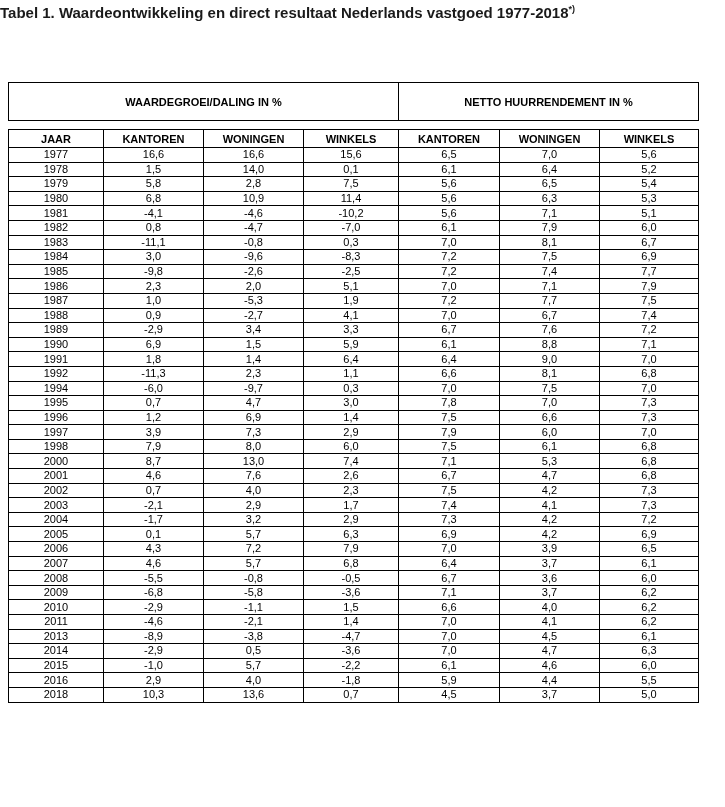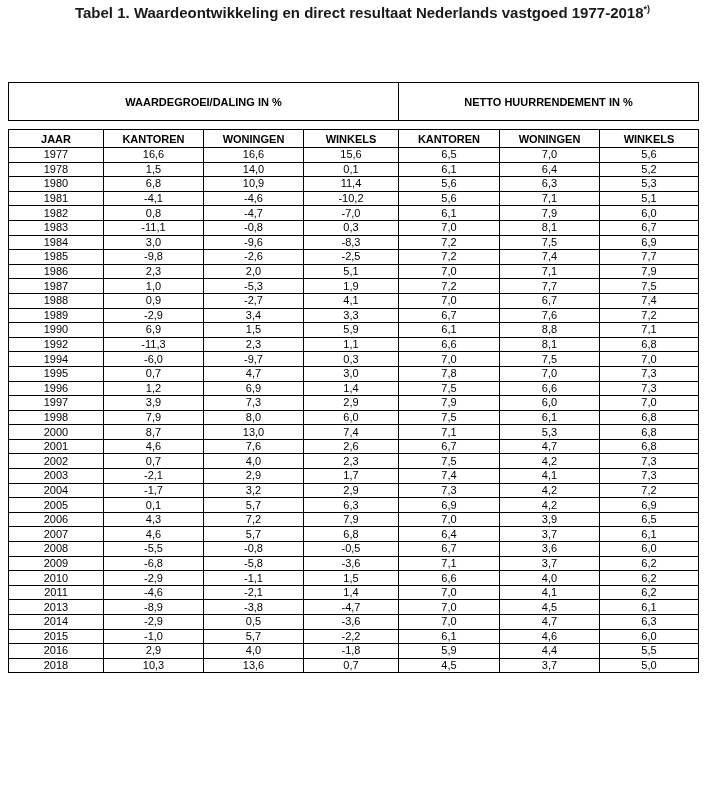--- a/index.html
+++ b/index.html
@@ -11,21 +11,21 @@
   .page {
     width: 725px;
     height: 807px;
     background: #ffffff;
     position: relative;
     overflow: hidden;
   }
   .title {
     padding-top: 4px;
     width: 725px;
-    text-align: center;
+    text-align: left;
     font-size: 15px;
     font-weight: bold;
     color: #1a1a1a;
     letter-spacing: 0px;
   }
   .title sup {
     font-size: 9px;
     vertical-align: super;
   }
   .group-header-table {
@@ -131,20 +131,29 @@
         <tr>
     <td>1978</td>
     <td>1,5</td>
     <td>14,0</td>
     <td>0,1</td>
     <td>6,1</td>
     <td>6,4</td>
     <td>5,2</td>
   </tr>
         <tr>
+    <td>1979</td>
+    <td>5,8</td>
+    <td>2,8</td>
+    <td>7,5</td>
+    <td>5,6</td>
+    <td>6,5</td>
+    <td>5,4</td>
+  </tr>
+        <tr>
     <td>1980</td>
     <td>6,8</td>
     <td>10,9</td>
     <td>11,4</td>
     <td>5,6</td>
     <td>6,3</td>
     <td>5,3</td>
   </tr>
         <tr>
     <td>1981</td>
@@ -230,20 +239,29 @@
         <tr>
     <td>1990</td>
     <td>6,9</td>
     <td>1,5</td>
     <td>5,9</td>
     <td>6,1</td>
     <td>8,8</td>
     <td>7,1</td>
   </tr>
         <tr>
+    <td>1991</td>
+    <td>1,8</td>
+    <td>1,4</td>
+    <td>6,4</td>
+    <td>6,4</td>
+    <td>9,0</td>
+    <td>7,0</td>
+  </tr>
+        <tr>
     <td>1992</td>
     <td>-11,3</td>
     <td>2,3</td>
     <td>1,1</td>
     <td>6,6</td>
     <td>8,1</td>
     <td>6,8</td>
   </tr>
         <tr>
     <td>1994</td>

